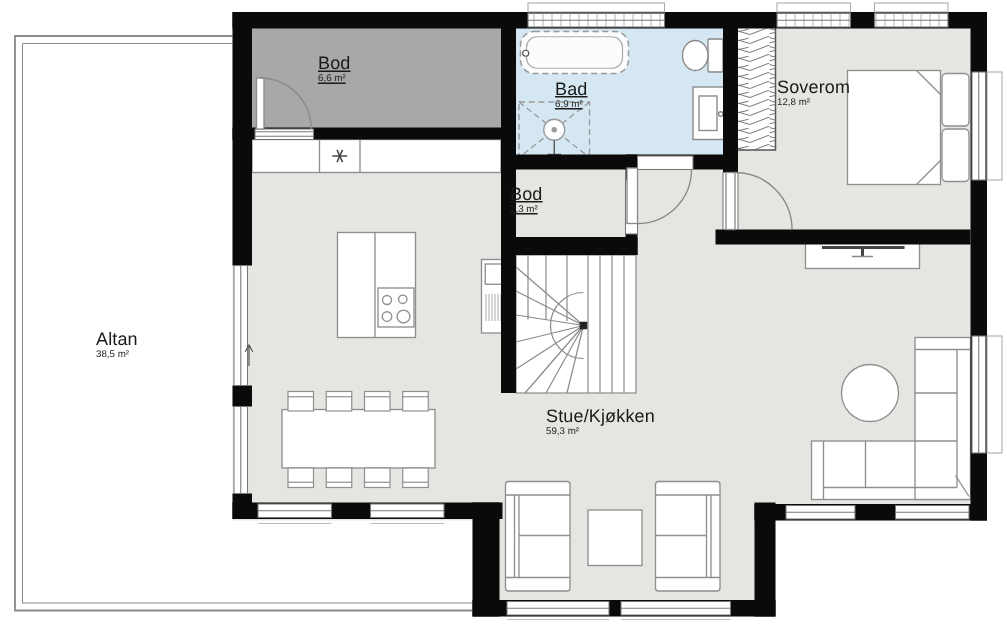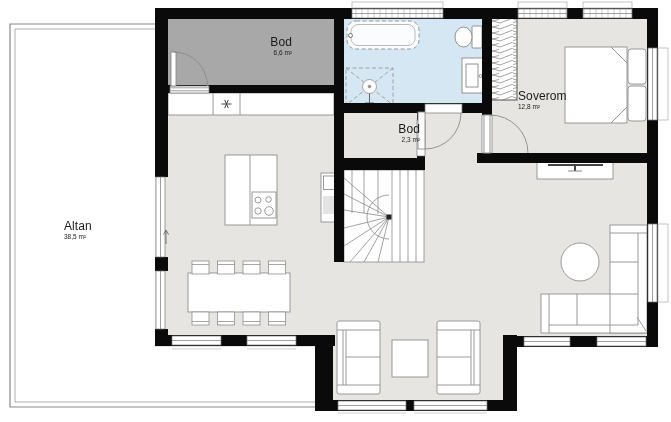--- a/index.html
+++ b/index.html
@@ -12,21 +12,21 @@
   }
   #plan svg{position:absolute;left:0;top:0;}
   .room-label{
     position:absolute;
     color:#1a1a1a;
     line-height:1.05;
     pointer-events:none;
   }
   .room-label .rname{font-size:12px;letter-spacing:.1px;}
   .room-label .rarea{font-size:6.5px;margin-top:1px;color:#222;}
-  .centered{text-align:right;}
+  .centered{text-align:left;text-decoration:underline;}
 </style>
 </head>
 <body>
 
 <div id="plan">
 
 <svg width="671" height="422" viewBox="0 0 671 422">
   <defs>
     <pattern id="hangers" width="27" height="6" patternUnits="userSpaceOnUse">
       <path d="M0,1 L14,5 L27,0 M0,4.5 L13,1.5" stroke="#666" stroke-width="0.6" fill="none"></path>
@@ -306,25 +306,33 @@
   <div class="room-label" style="left:64px;top:220px;">
     <div class="rname">Altan</div>
     <div class="rarea">38,5 m²</div>
   </div>
 
   <div class="room-label centered" style="left:212px;top:36px;width:80px;">
     <div class="rname">Bod</div>
     <div class="rarea">6,6 m²</div>
   </div>
 
-
-  <div class="room-label" style="left:518px;top:52px;margin-top:38px;">
+  <div class="room-label centered" style="left:370px;top:53px;width:80px;">
+    <div class="rname">Bad</div>
+    <div class="rarea">6,9 m²</div>
+  </div>
+
+  <div class="room-label" style="left:518px;top:52px;">
     <div class="rname">Soverom</div>
     <div class="rarea">12,8 m²</div>
   </div>
 
   <div class="room-label centered" style="left:340px;top:123px;width:80px;">
     <div class="rname">Bod</div>
     <div class="rarea">2,3 m²</div>
   </div>
 
+  <div class="room-label" style="left:364px;top:271px;">
+    <div class="rname">Stue/Kjøkken</div>
+    <div class="rarea">59,3 m²</div>
+  </div>
 
 </div>
 
 </body></html>

